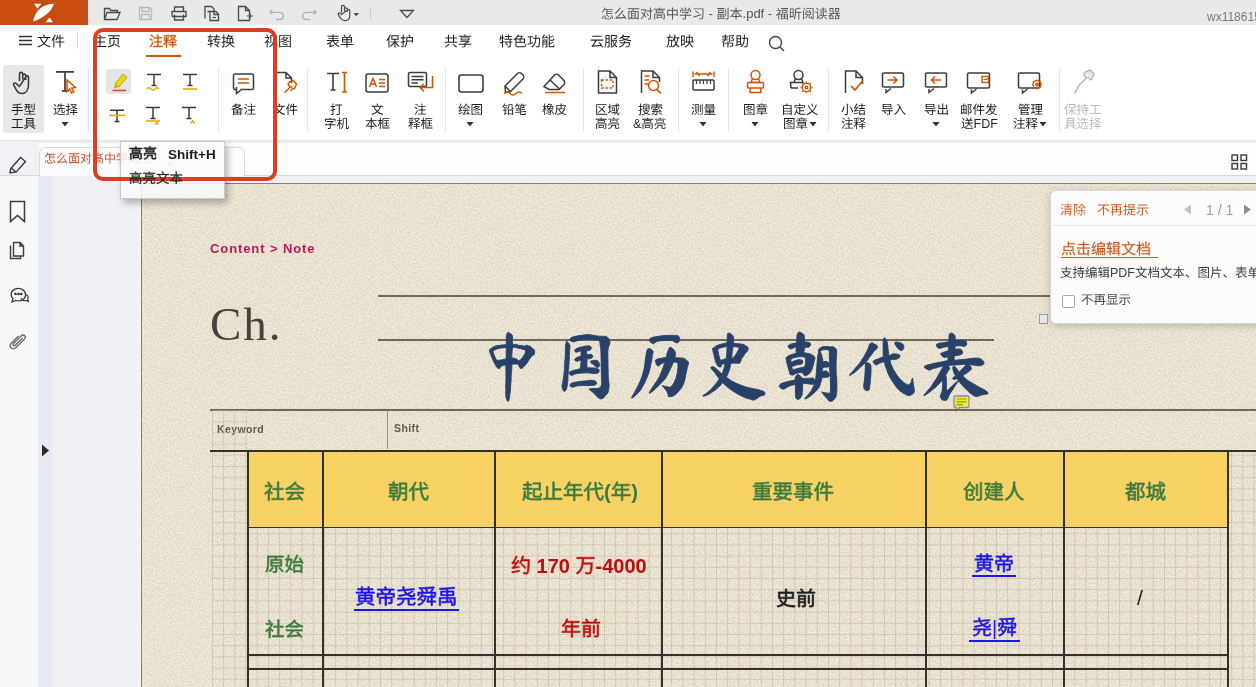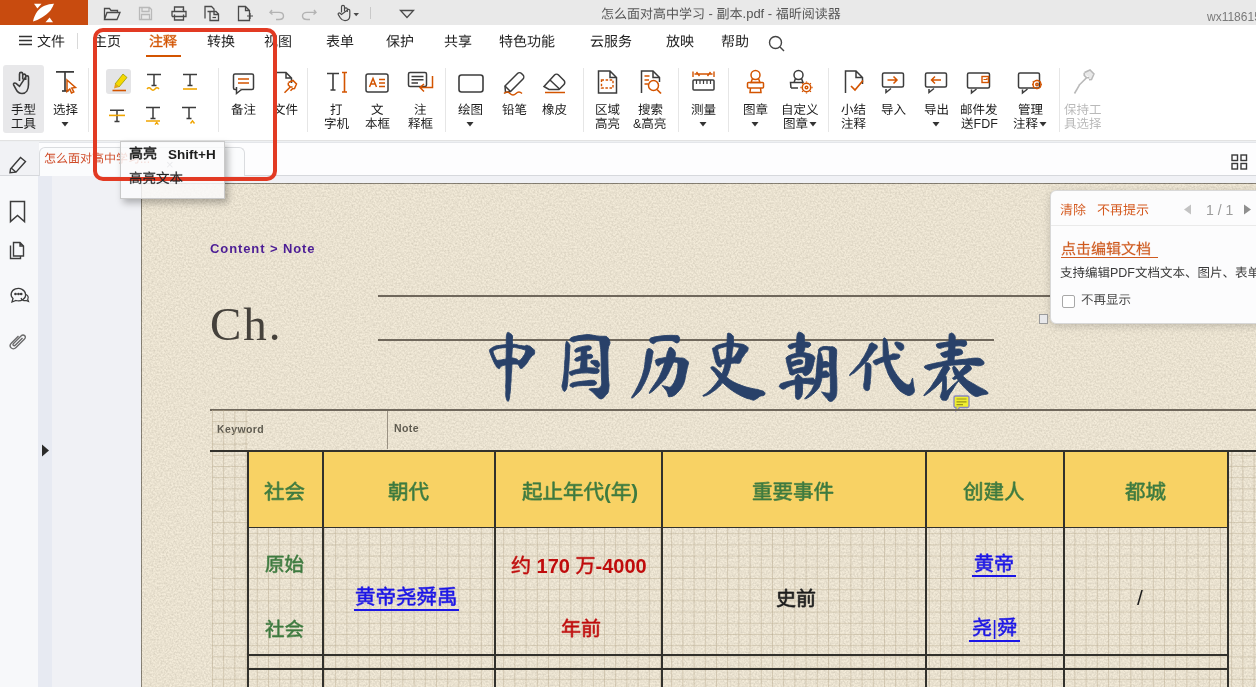--- a/index.html
+++ b/index.html
@@ -699,21 +699,21 @@
     <path d="M13.5 5 L6.5 12 C5 13.5 3 12 4.5 10.5 L12 3 C14.5 0.5 18 3.5 15.5 6 L7 14.5 C3.5 18 -1 13.5 2.5 10 L9.5 3"></path>
   </svg>
 <div class="ab" style="left:141px;top:183px;width:1115px;height:504px;background:#f3ebd9;border-left:1.5px solid #7e786c;border-top:1.5px solid #7e786c"></div>
 <svg class="ab" style="left:141px;top:183px" width="1115" height="504">
 <filter id="nz" x="0" y="0" width="100%" height="100%">
       <feTurbulence type="fractalNoise" baseFrequency="0.55" numOctaves="2" seed="7"></feTurbulence>
 <feColorMatrix type="matrix" values="0 0 0 0 0.42 0 0 0 0 0.38 0 0 0 0 0.30 0.68 0 0 0 -0.20"></feColorMatrix>
     </filter>
 <rect width="1115" height="504" filter="url(#nz)"></rect>
   </svg>
-<div class="ab" style="left:210px;top:241px;font-size:13px;font-weight:bold;color:#4c1d95;letter-spacing:0.9px">Content &gt; Note</div>
+<div class="ab" style="left:210px;top:241px;font-size:13px;font-weight:bold;color:#be185d;letter-spacing:0.9px">Content &gt; Note</div>
 <div class="ab" style="left:210px;top:297px;font-size:47px;font-family:'Liberation Serif',serif;color:#45413b;letter-spacing:2px">Ch.</div>
 <div class="ab" style="left:378px;top:295px;width:878px;height:2px;background:#6f675b"></div>
 <div class="ab" style="left:378px;top:339px;width:616px;height:2px;background:#6f675b"></div>
 <svg class="ab" style="left:475px;top:330px" width="522" height="96">
     <g fill="#294169" stroke="#294169" stroke-width="12" transform="translate(0,62.9) scale(0.074000)">
       <use href="#m4e2d" x="0"></use>
       <use href="#m56fd" x="1000"></use>
       <use href="#m5386" x="2000"></use>
       <use href="#m53f2" x="3000"></use>
       <use href="#m671d" x="4000"></use>
@@ -721,21 +721,21 @@
       <use href="#m8868" x="6000"></use>
     </g>
   </svg>
 <svg class="ab" style="left:953px;top:395px" width="18" height="17" viewBox="0 0 18 17">
 <rect x="1" y="1" width="15" height="11.5" rx="1.5" fill="#f0ee2e" stroke="#8886c0" stroke-width="1.3"></rect>
 <path d="M3 12 L3 16 L7 12.3" fill="#f0ee2e" stroke="#8886c0" stroke-width="1.2"></path>
 <path d="M3.5 4 L13.5 4 M3.5 6.8 L13.5 6.8 M3.5 9.6 L10 9.6" stroke="#98941d" stroke-width="1.2"></path>
   </svg>
 <div class="ab" style="left:210px;top:409px;width:1046px;height:2px;background:#6f675b"></div>
 <div class="ab" style="left:217px;top:423px;font-size:10.5px;font-weight:bold;color:#5f5b50;letter-spacing:0.4px">Keyword</div>
-<div class="ab" style="left:394px;top:422px;font-size:10.5px;font-weight:bold;color:#5f5b50;letter-spacing:0.4px">Note</div>
+<div class="ab" style="left:394px;top:422px;font-size:10.5px;font-weight:bold;color:#5f5b50;letter-spacing:0.4px">Shift</div>
 <div class="ab" style="left:387px;top:411px;width:1px;height:38px;background:#9a9183"></div>
 <svg class="ab" style="left:212px;top:410px" width="1044" height="277">
 <defs>
       <pattern id="gp" width="11.2" height="11.2" patternUnits="userSpaceOnUse">
 <path d="M11.2 0 L0 0 0 11.2" fill="none" stroke="#b7aa8e" stroke-width="1" opacity="0.9"></path>
       </pattern>
     </defs>
 <rect x="0" y="41" width="1044" height="236" fill="url(#gp)"></rect>
 <rect x="0" y="0" width="36" height="41" fill="url(#gp)"></rect>
 </svg>

